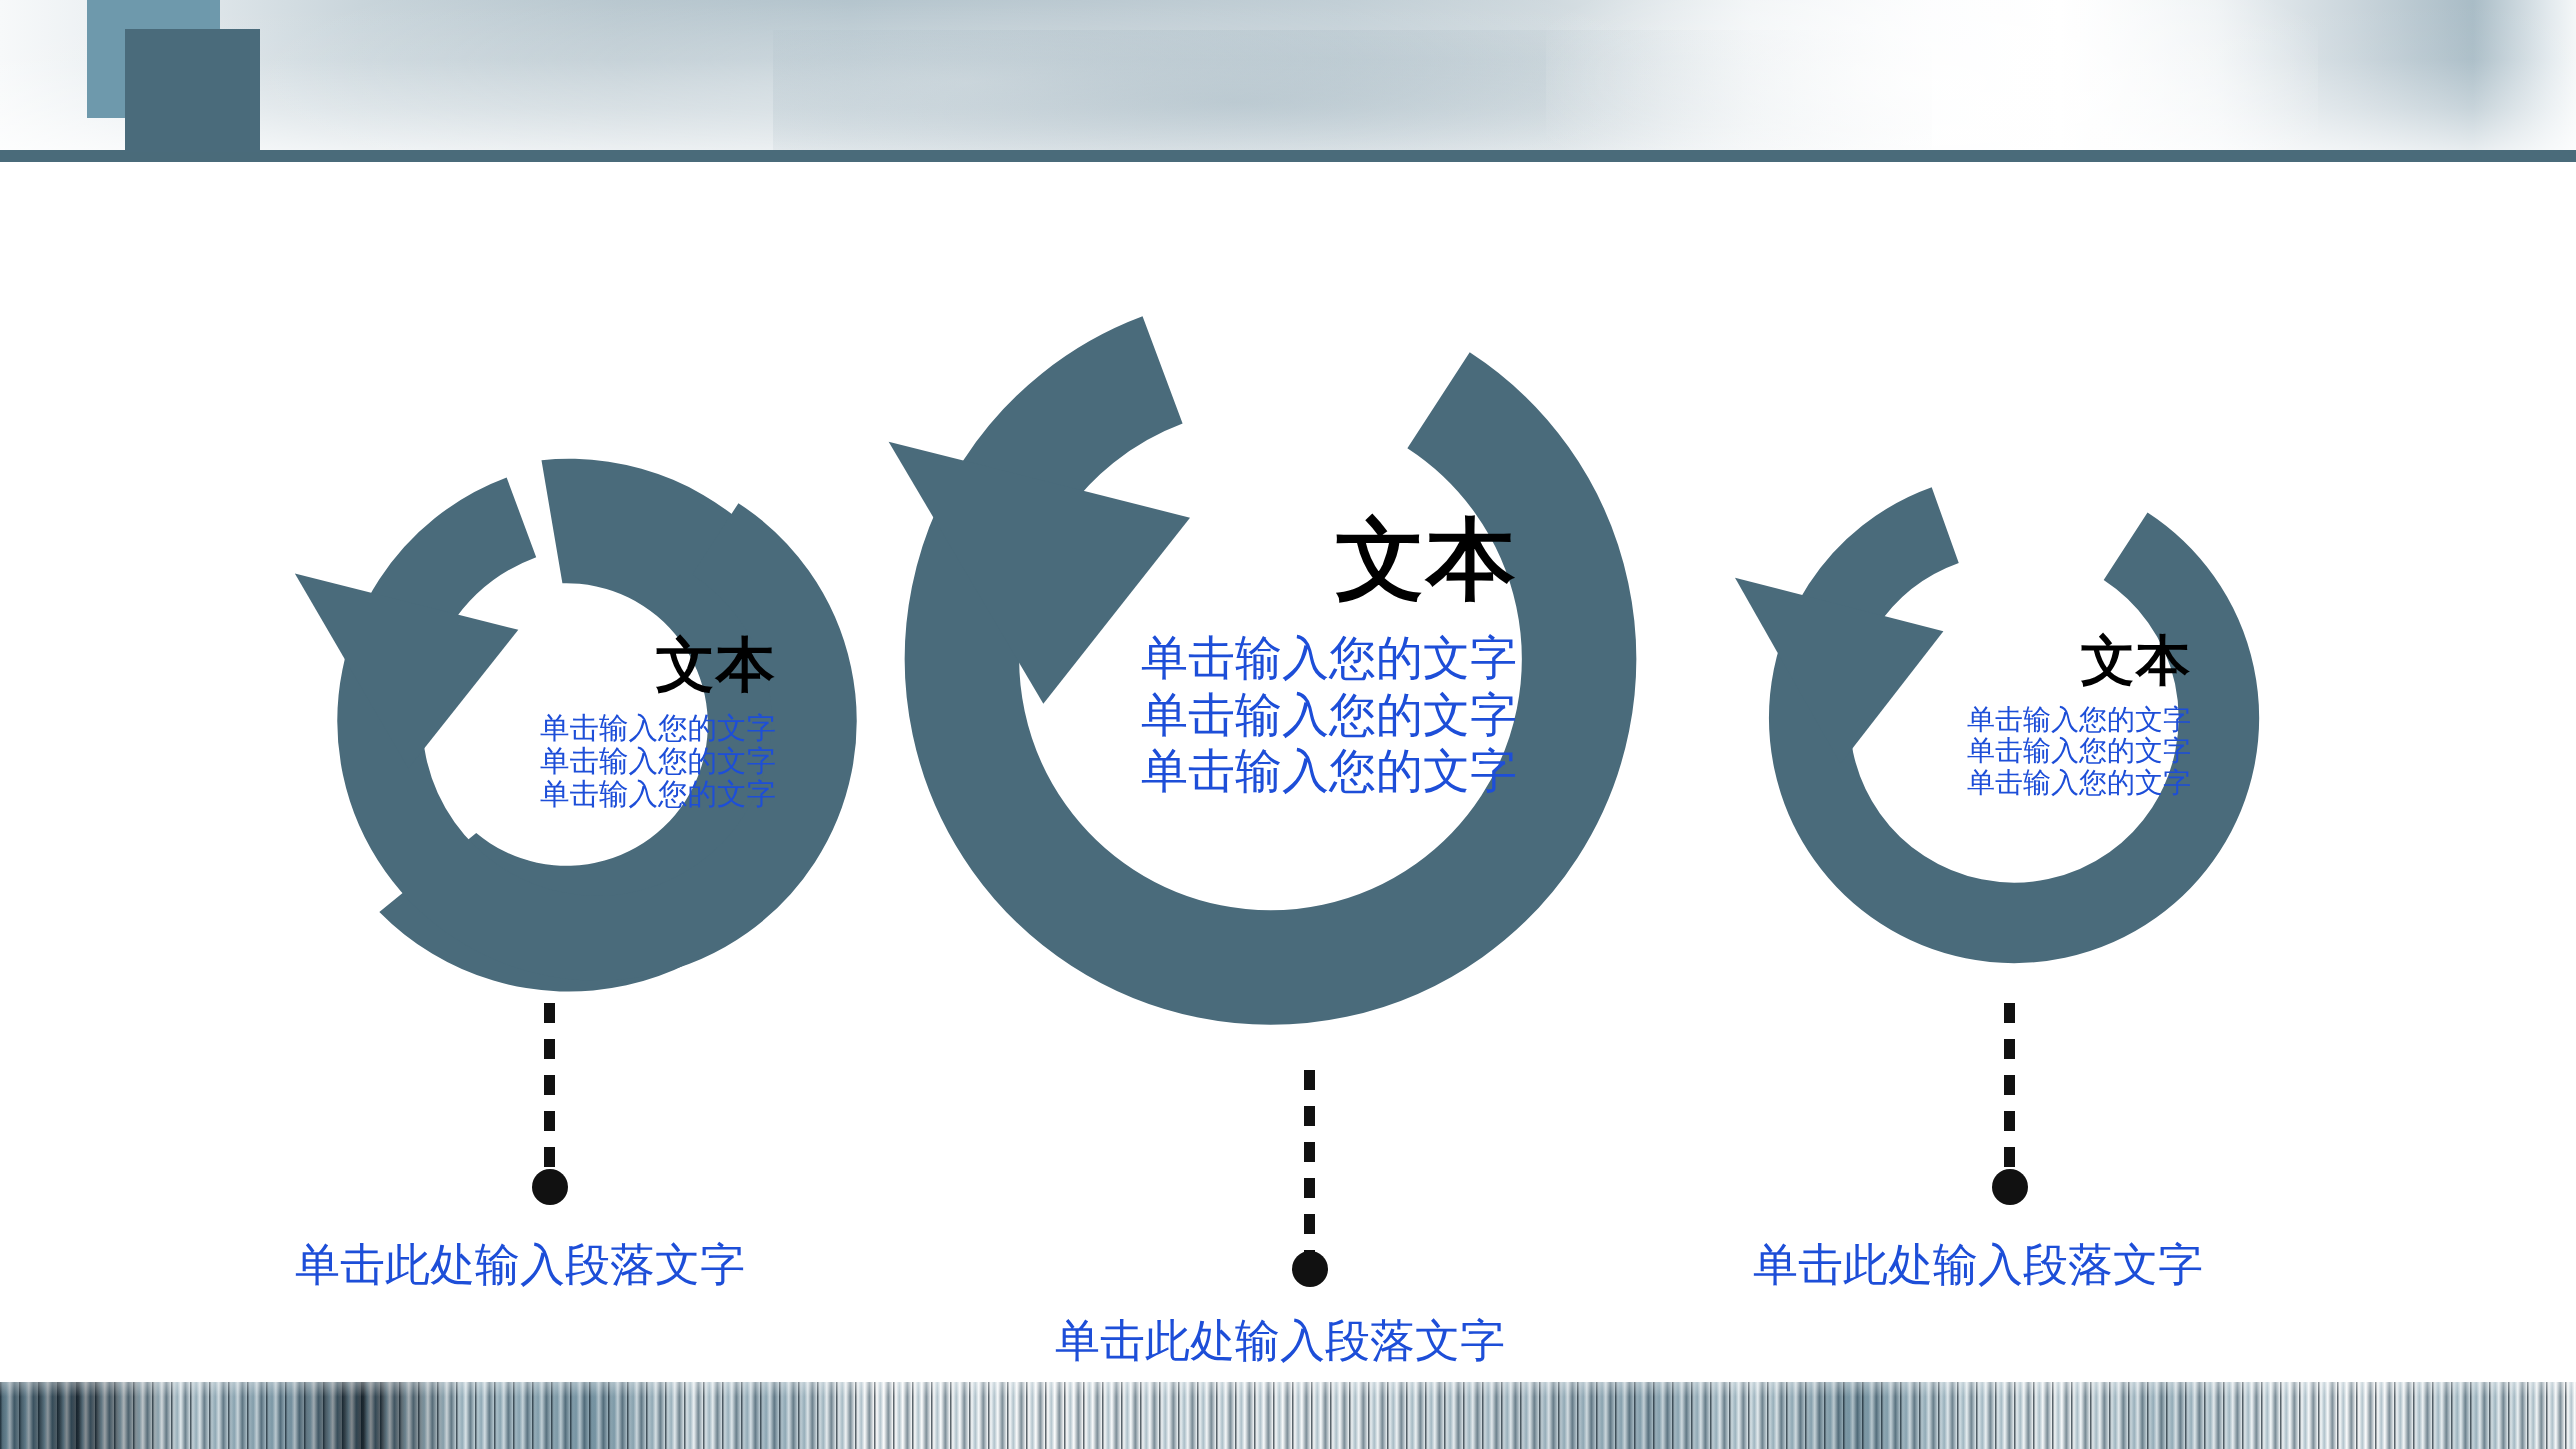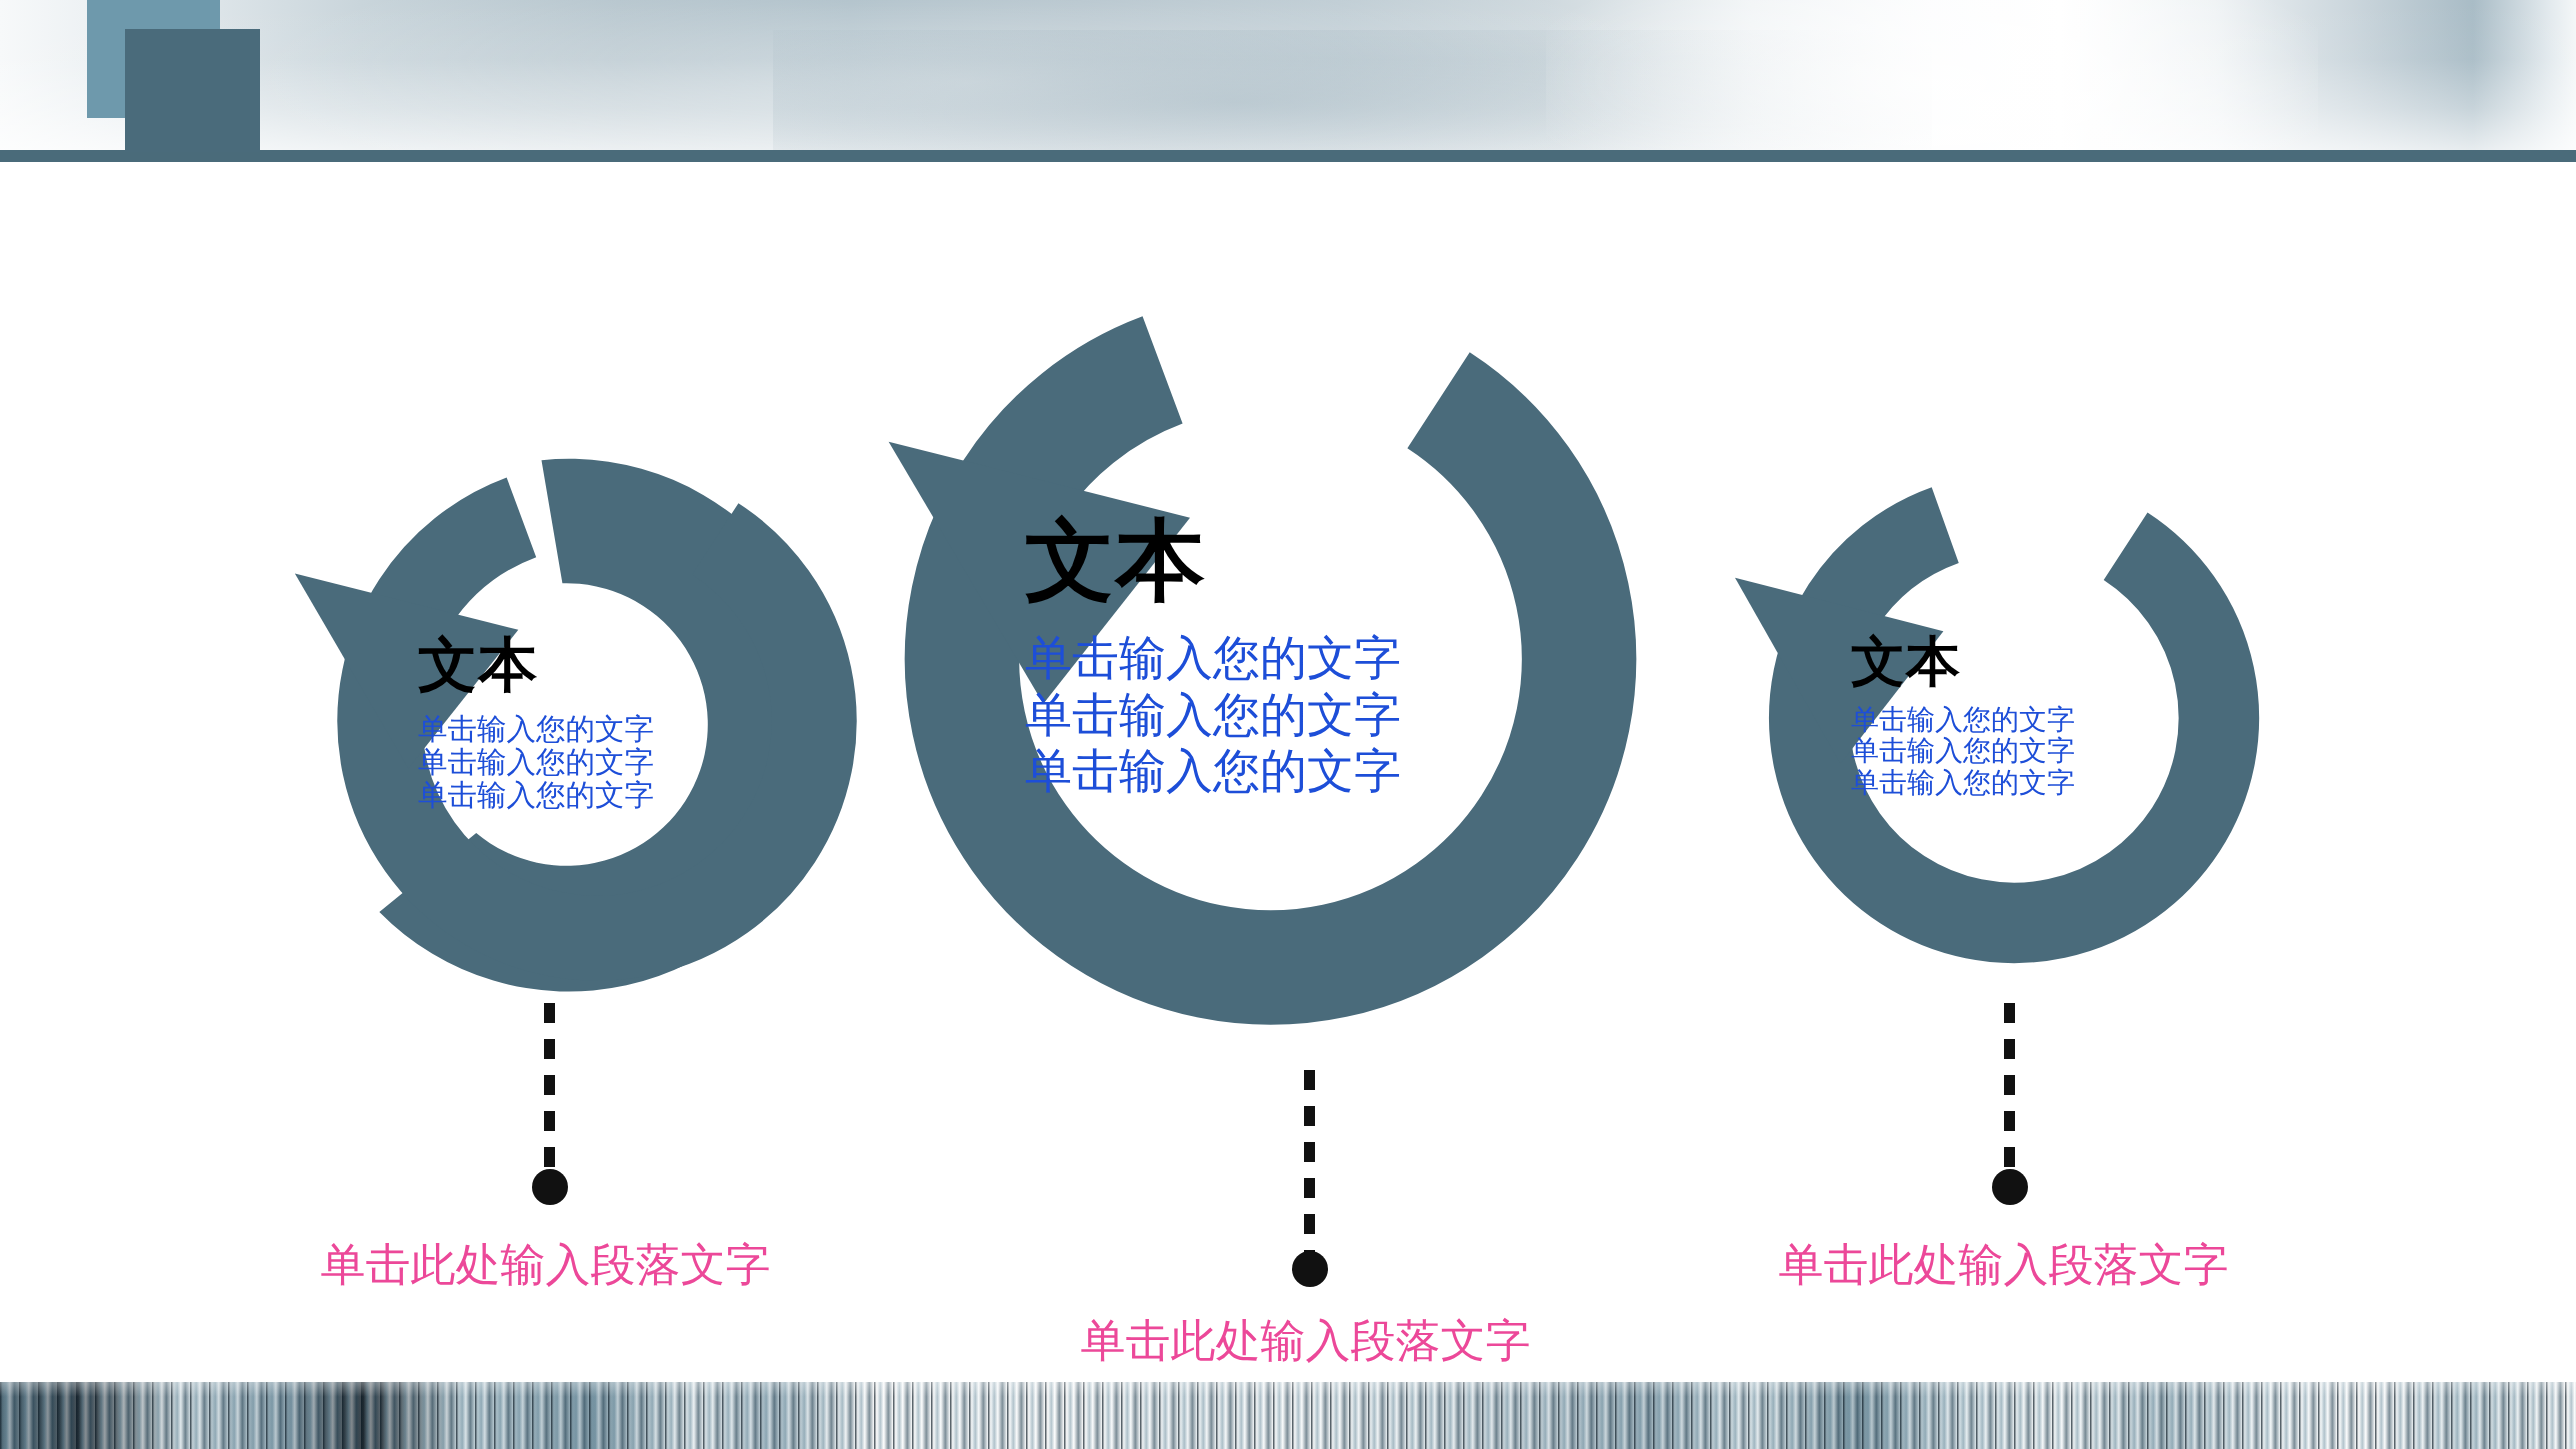--- a/index.html
+++ b/index.html
@@ -93,23 +93,24 @@
     left: 0; top: 162px;
     width: 2576px; height: 1220px;
     background: #ffffff;
   }
 
   .cycle-unit { position: absolute; }
   .cycle-ring { position: absolute; left: 0; top: 0; }
 
   .ring-text {
     position: absolute;
-    text-align: left;
+    text-align: right;
     color: #000000;
     line-height: 1.12;
+    font-family: Liberation Serif, serif;
   }
   .ring-title {
     font-weight: bold;
     color: #000000;
     white-space: nowrap;
     letter-spacing: 0.02em;
   }
   .ring-lines { color: #1d4ed8; }
   .ring-lines div { white-space: nowrap; }
 
@@ -130,23 +131,22 @@
     position: absolute;
     left: -12.5px;
     width: 36px; height: 36px;
     border-radius: 50%;
     background: #111111;
   }
 
   
   .caption {
     position: absolute;
-    color: #ec4899;
+    color: #1d4ed8;
     white-space: nowrap;
-    text-align: center;
     font-weight: 400;
   }
 
   
   #footer-strip {
     position: absolute;
     left: 0; top: 1382px;
     width: 2576px; height: 67px;
     overflow: hidden;
     background:

